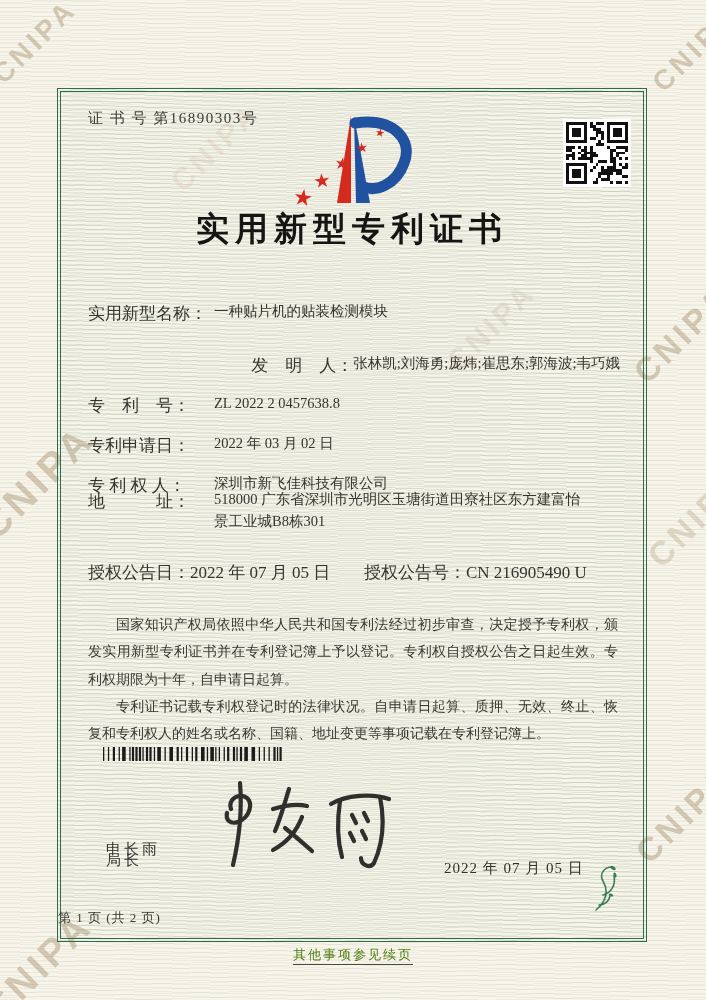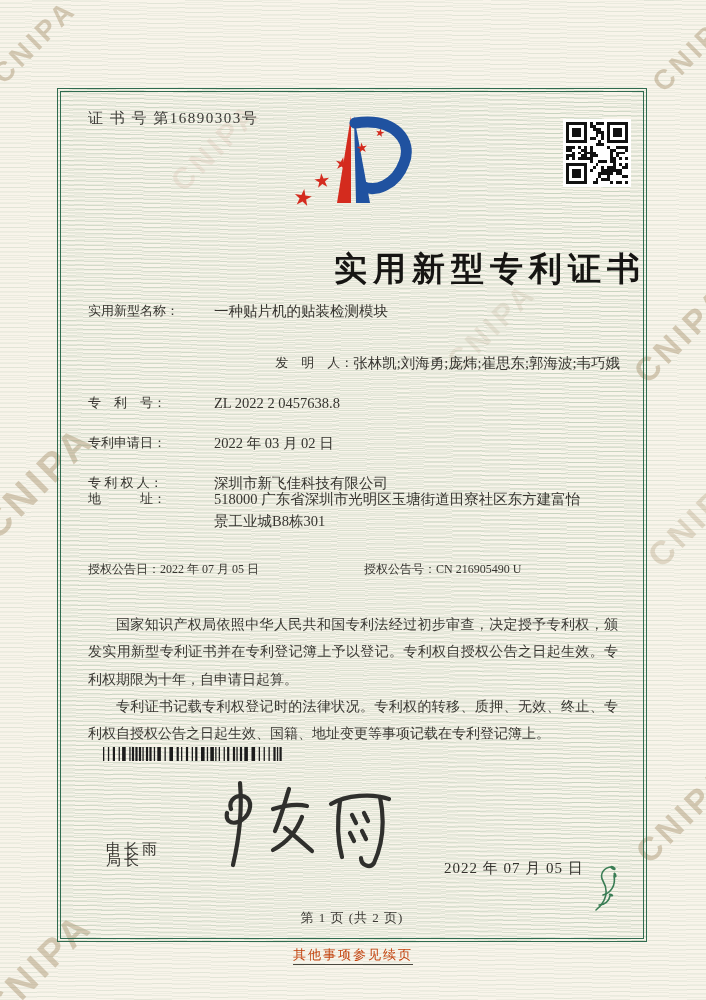--- a/index.html
+++ b/index.html
@@ -23,39 +23,39 @@
     border:1.5px solid #2f6b4f;
     background-image:
       repeating-linear-gradient(2deg, rgba(140,172,140,.20) 0 1px, transparent 1px 4px),
       repeating-linear-gradient(-2deg, rgba(140,172,140,.13) 0 1px, transparent 1px 5px);
   }
   .frame::before{content:'';position:absolute;inset:2px;border:1px solid #2f6b4f;pointer-events:none;}
   .cert-no{position:absolute;left:30px;top:20px;font-size:15px;letter-spacing:1.5px;color:#3b3a36;}
   .logo{position:absolute;left:50%;top:24px;transform:translateX(-50%);}
   .qr{position:absolute;left:505px;top:30px;width:62px;height:62px;background:#fff;padding:3px;}
   .title{
-    position:absolute;left:0;top:118px;width:100%;text-align:right;
-    font-size:33px;font-weight:bold;letter-spacing:6px;color:#161513;margin-top:40px;
+    position:absolute;left:0;top:118px;width:100%;text-align:center;
+    font-size:33px;font-weight:bold;letter-spacing:6px;color:#161513;
   }
   .row{position:absolute;left:30px;width:532px;font-size:14.5px;line-height:1.5;}
-  .row .lbl{display:inline-block;width:126px;font-size:13px;vertical-align:top;white-space:nowrap;color:#36342f;}
+  .row .lbl{display:inline-block;width:126px;font-size:17px;vertical-align:top;white-space:nowrap;color:#36342f;}
   .row .val{display:inline-block;vertical-align:top;max-width:372px;color:#36342f;}
-  .grant-row{position:absolute;left:30px;top:472px;width:532px;font-size:12px;color:#36342f;}
+  .grant-row{position:absolute;left:30px;top:472px;width:532px;font-size:17px;color:#36342f;}
   .grant-right{position:absolute;left:276px;top:0;}
   .paras{position:absolute;left:30px;top:498px;width:530px;font-size:14px;color:#3a3833;margin-top:24px;}
   .paras p{margin:0;text-indent:2em;text-align:justify;line-height:1.95;}
   .barcode{position:absolute;left:45px;top:658px;width:182px;height:14px;}
   .signer{position:absolute;left:48px;font-size:15px;letter-spacing:3px;color:#33312c;}
   .sig{position:absolute;left:145px;top:688px;}
   .issue-date{position:absolute;left:386px;top:770px;font-size:15px;letter-spacing:1px;color:#33312c;}
-  .page-info{position:absolute;left:0;top:820px;width:100%;text-align:center;font-size:13px;letter-spacing:1px;color:#3a3833;}
+  .page-info{position:absolute;left:0;top:820px;width:100%;text-align:left;font-size:13px;letter-spacing:1px;color:#3a3833;}
   .ornament{position:absolute;right:20px;bottom:30px;}
   .footer-note{
     position:absolute;left:0;top:946px;width:706px;text-align:center;
-    font-size:13px;letter-spacing:2px;color:#c2410c;
+    font-size:13px;letter-spacing:2px;color:#4d7c0f;
   }
   .footer-note span{border-bottom:1px solid #4a483f;padding-bottom:2px;}
 </style>
 </head>
 <body>
 
 <span class="wm" style="left:-18px;top:26px;font-size:28px;">CNIPA</span>
 <span class="wm" style="left:642px;top:34px;font-size:28px;">CNIPA</span>
 <span class="wm" style="left:622px;top:316px;font-size:33px;">CNIPA</span>
 <span class="wm" style="left:-34px;top:460px;font-size:40px;">CNIPA</span>
@@ -241,21 +241,21 @@
 
   <div class="grant-row">
     <span>授权公告日：</span><span>2022 年 07 月 05 日</span>
     <span class="grant-right">
       <span>授权公告号：</span><span>CN 216905490 U</span>
     </span>
   </div>
 
   <div class="paras">
     <p>国家知识产权局依照中华人民共和国专利法经过初步审查，决定授予专利权，颁发实用新型专利证书并在专利登记簿上予以登记。专利权自授权公告之日起生效。专利权期限为十年，自申请日起算。</p>
-    <p>专利证书记载专利权登记时的法律状况。专利权的转移、质押、无效、终止、专利权自授权公告之日起生效、国籍、地址变更等事项记载在专利登记簿上。</p>
+    <p>专利证书记载专利权登记时的法律状况。自申请日起算、质押、无效、终止、恢复和专利权人的姓名或名称、国籍、地址变更等事项记载在专利登记簿上。</p>
   </div>
 
   <svg class="barcode" viewBox="0 0 182 14" preserveAspectRatio="none">
     <g class="bars" fill="#1c1c1c">
         <rect x="0.0" y="0" width="1.3" height="14"></rect>
         <rect x="4.9" y="0" width="1.3" height="14"></rect>
         <rect x="9.8" y="0" width="2.2" height="14"></rect>
         <rect x="15.6" y="0" width="1.3" height="14"></rect>
         <rect x="19.1" y="0" width="3.6" height="14"></rect>
         <rect x="26.3" y="0" width="1.3" height="14"></rect>

